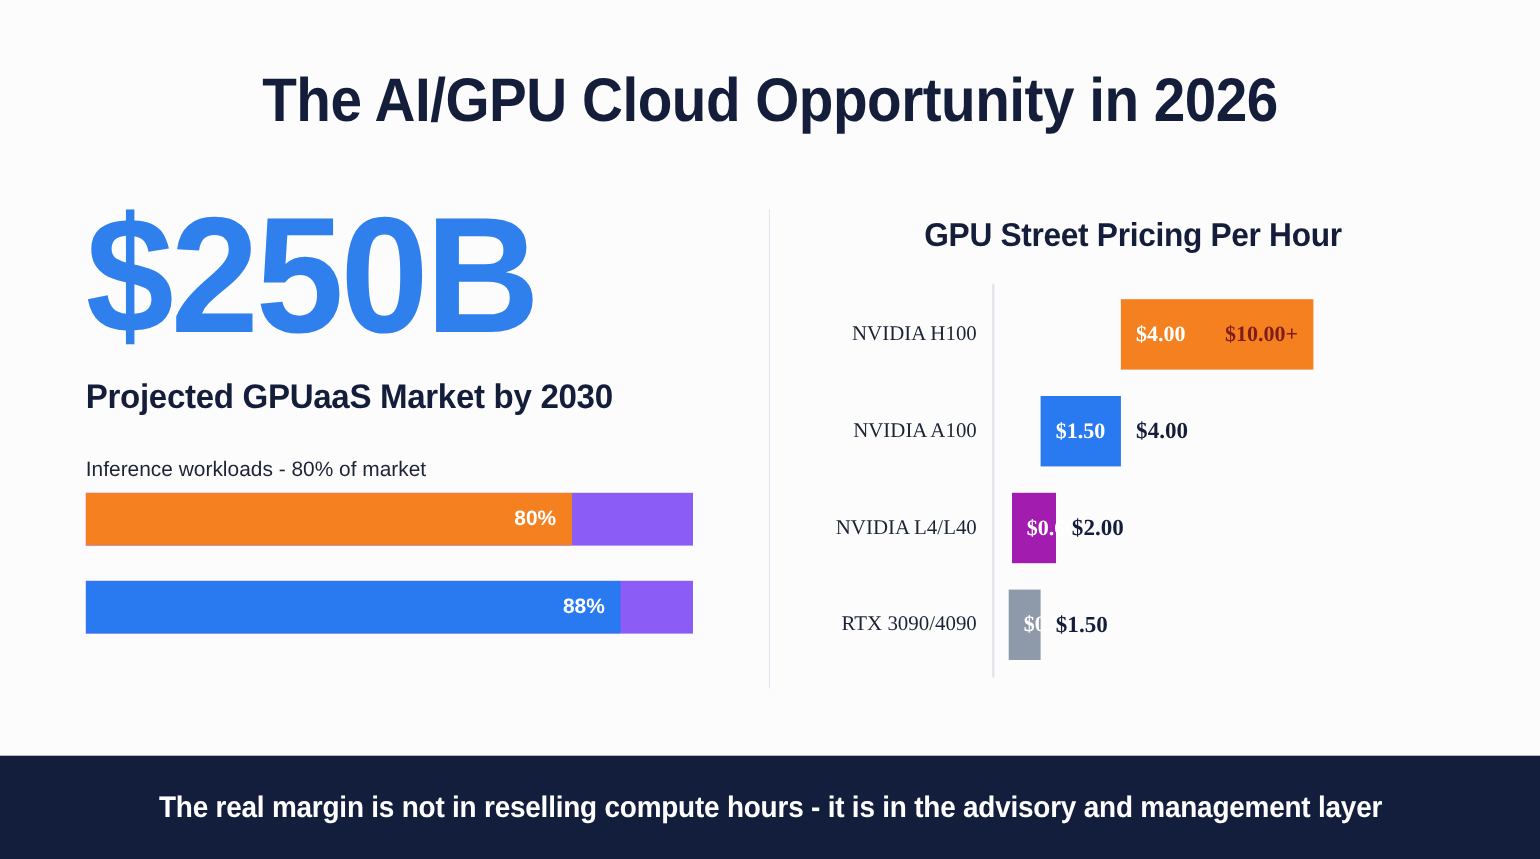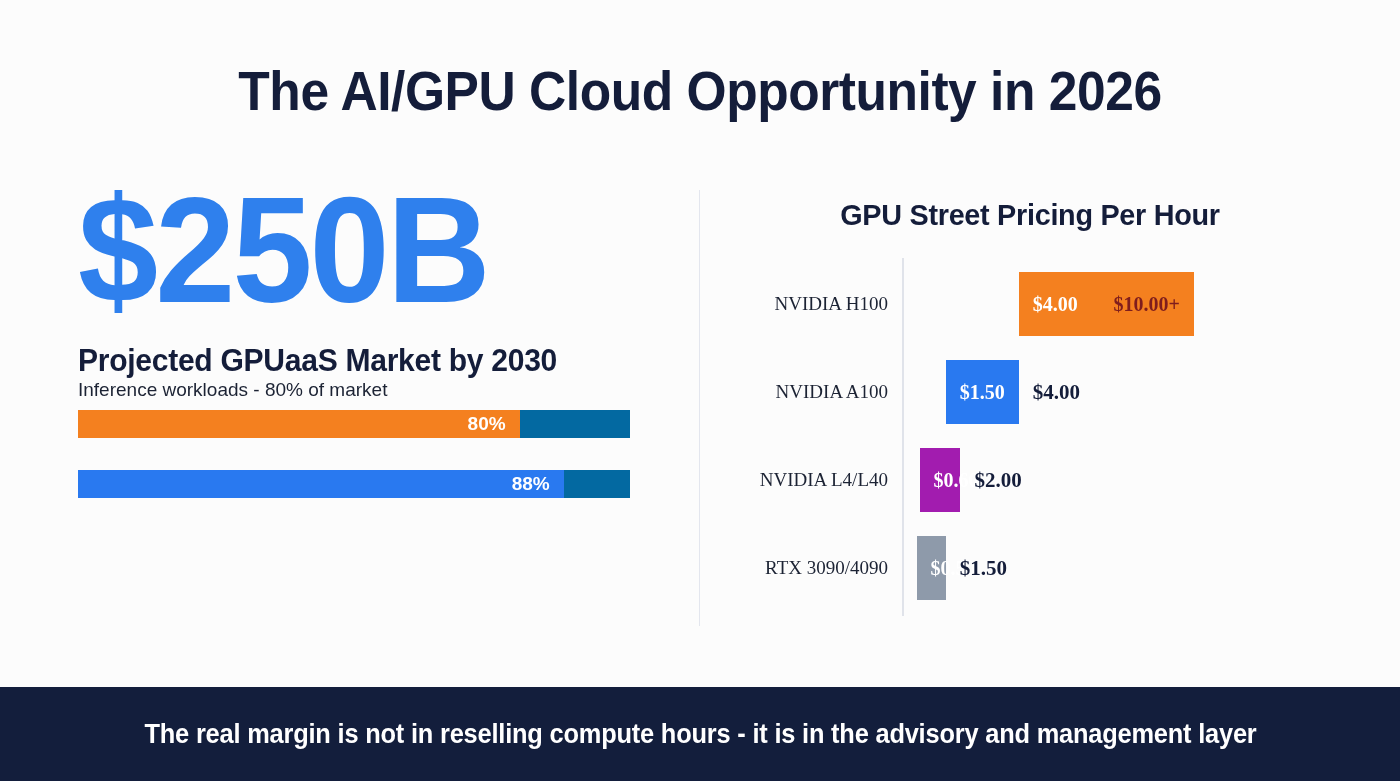--- a/index.html
+++ b/index.html
@@ -54,39 +54,40 @@
     font-weight: bold;
     color: #141d3a;
     margin-top: 8px;
     letter-spacing: -0.3px;
     white-space: nowrap;
     transform: scaleX(0.97);
     transform-origin: left center;
   }
 
   .progress-block {
+    margin-top: 38px;
   }
   .progress-block.second {
     margin-top: 32px;
   }
   .progress-label {
     font-size: 19px;
     color: #1c2334;
     margin-bottom: 9px;
     white-space: nowrap;
   }
   .progress-label .sub {
     font-size: 15px;
     color: #39404f;
   }
   .progress-track {
     position: relative;
     width: 552px;
-    height: 28px;
-    background: #0369a1;
+    height: 48px;
+    background: #8b5cf6;
     overflow: hidden;
     text-align: right;
   }
   .progress-fill {
     position: absolute;
     left: 0;
     top: 0;
     height: 100%;
     display: flex;
     align-items: center;

